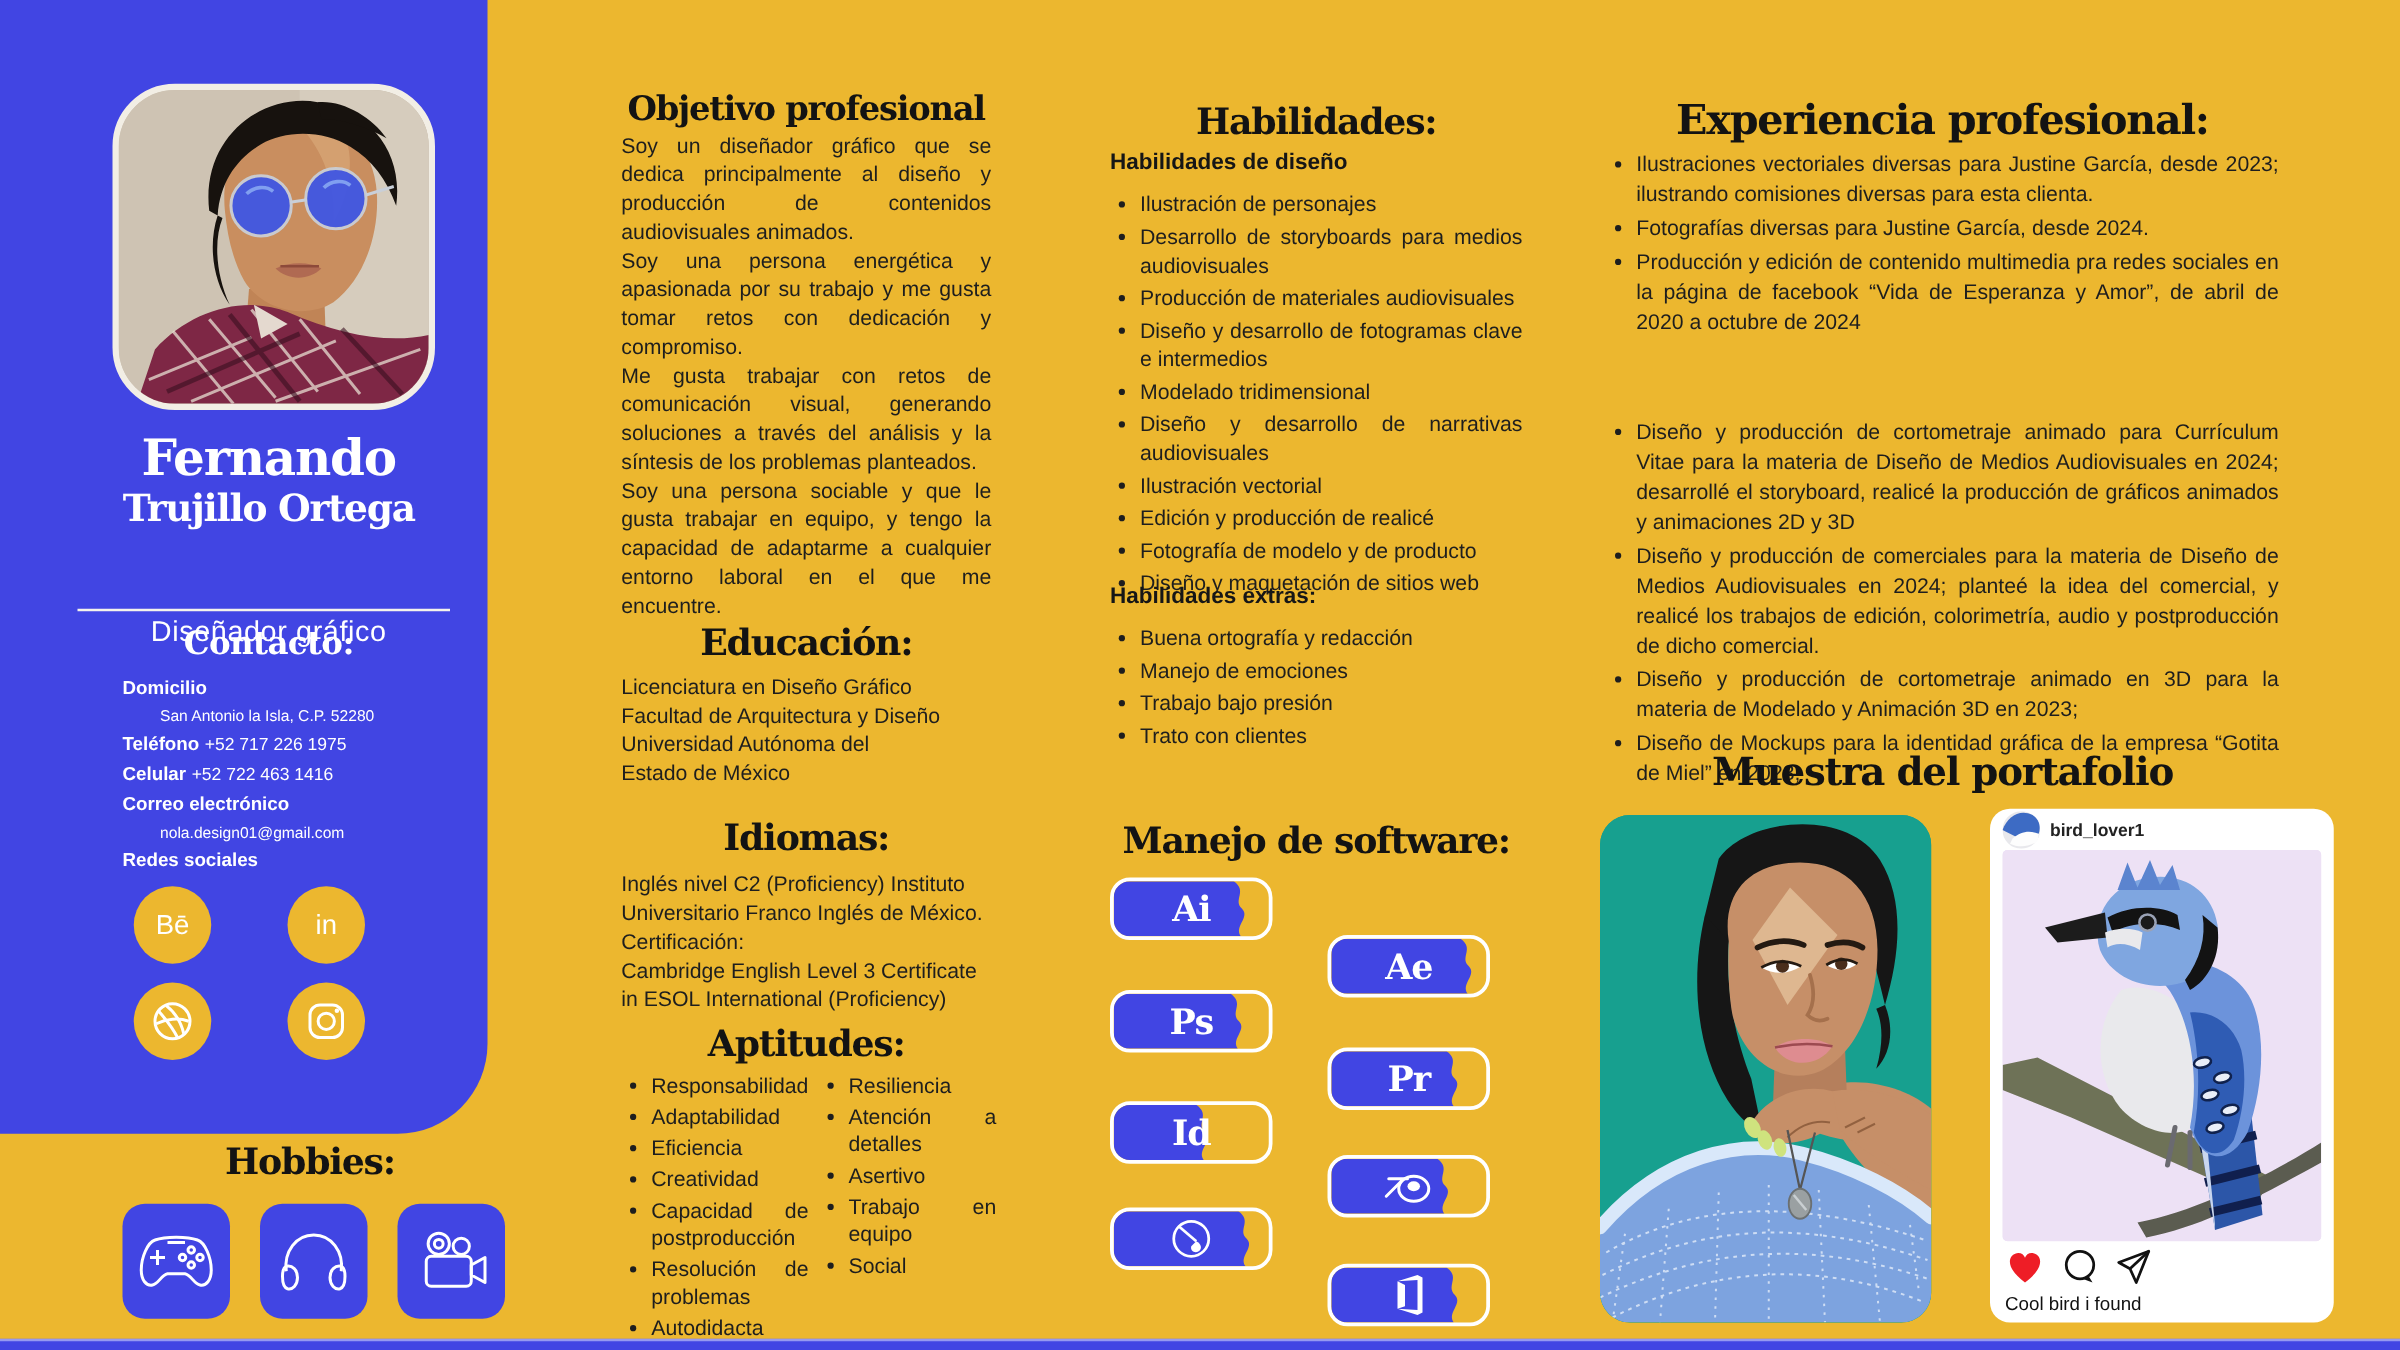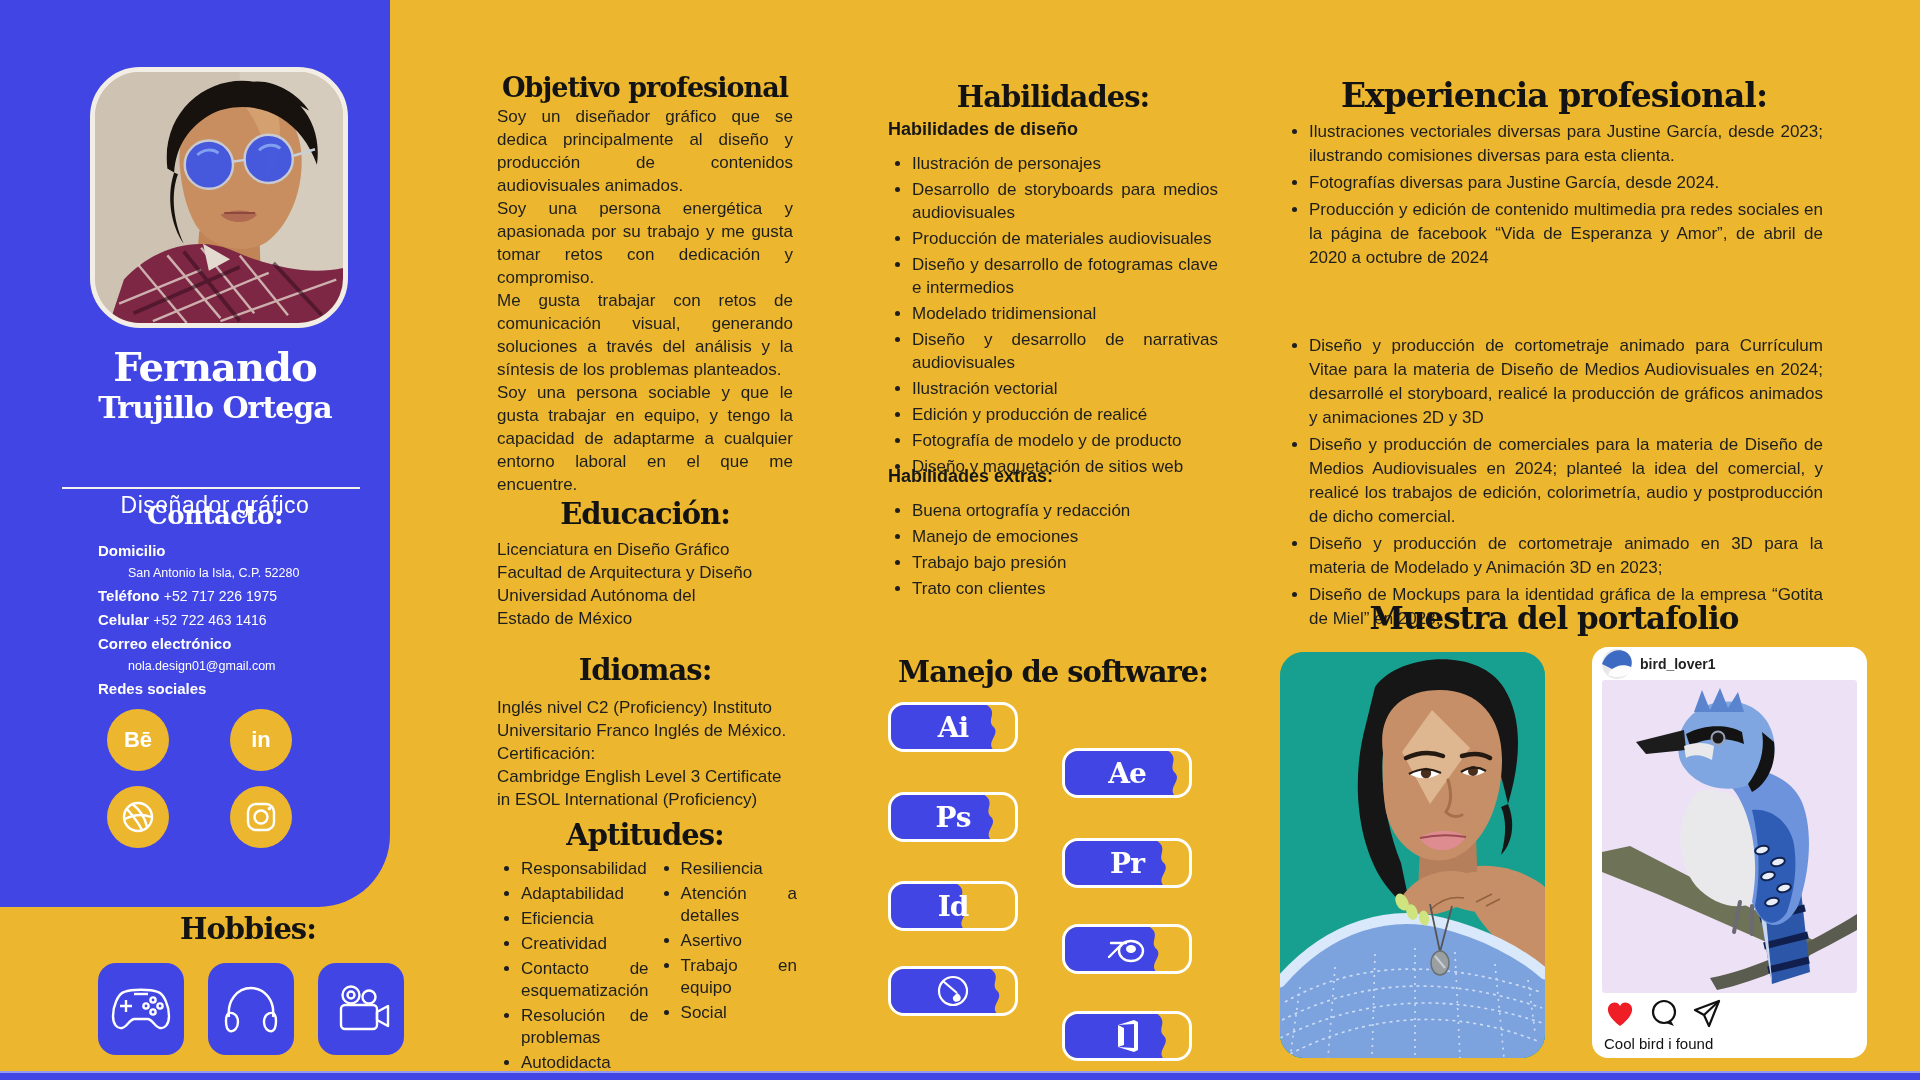--- a/index.html
+++ b/index.html
@@ -24,21 +24,21 @@
   .name1 { font-family:"DejaVu Serif",serif; font-weight:bold; color:#fff; font-size:40px; letter-spacing:-1px; text-align:center; white-space:nowrap; }
   .name2 { font-family:"DejaVu Serif",serif; font-weight:bold; color:#fff; font-size:30px; letter-spacing:-1px; text-align:center; white-space:nowrap; }
   .role  { color:#fff; font-size:23px; font-weight:300; letter-spacing:0.5px; text-align:center;margin-top:44px; }
   .divider { height:0; border-top:2px solid #F5F3EC; }
   .contact-h { font-family:"DejaVu Serif",serif; font-weight:bold; color:#fff; font-size:26px; letter-spacing:-0.5px; text-align:center; white-space:nowrap; }
   .c-label { color:#fff; font-weight:bold; font-size:15px; line-height:21px; }
   .c-inline { color:#fff; font-weight:400; font-size:14px; }
   .c-sub { color:#fff; font-weight:400; font-size:12.5px; line-height:20px; padding-left:30px; }
   .c-row { margin-bottom:2px; }
   .soc { width:62px; height:62px; border-radius:50%; background:#ECB72F; display:flex; align-items:center; justify-content:center; color:#fff; }
-  .soc .txt { font-weight:bold; font-size:22px; font-family:"Liberation Sans",sans-serif;text-align:right; }
+  .soc .txt { font-weight:normal; font-size:22px; font-family:"Liberation Sans",sans-serif;text-align:right; }
   
   .hob { width:86px; height:92px; border-radius:18px; background:#4145E3; display:flex; align-items:center; justify-content:center; }
   
   .body17 { font-size:17px; line-height:23px; color:#1E1E1E; }
   .just { text-align:justify; }
   ul.blist { margin:0; padding-left:24px; list-style:disc; }
   ul.blist li { margin-bottom:3px; }
   .subh { font-weight:bold; font-size:18px; color:#161616; }
   
   .badge { position:absolute; width:130px; height:50px; border:3px solid #fff; border-radius:16px; overflow:hidden; }
@@ -199,21 +199,21 @@
     <div>Cambridge English Level 3 Certificate in ESOL International (Proficiency)</div>
   </div>
 
   <div class="abs dh h29" style="left:0; top:818px; width:296px;">Aptitudes:</div>
   <div class="abs" style="left:0; top:858px; width:300px; display:flex; gap:8px;">
     <ul class="blist body17 just" style="width:156px; line-height:22px;">
       <li>Responsabilidad</li>
       <li>Adaptabilidad</li>
       <li>Eficiencia</li>
       <li>Creatividad</li>
-      <li>Contacto de esquematización</li>
+      <li>Capacidad de postproducción</li>
       <li>Resolución de problemas</li>
       <li>Autodidacta</li>
     </ul>
     <ul class="blist body17 just" style="width:148px; line-height:22px;">
       <li>Resiliencia</li>
       <li>Atención a detalles</li>
       <li>Asertivo</li>
       <li>Trabajo en equipo</li>
       <li>Social</li>
     </ul>

